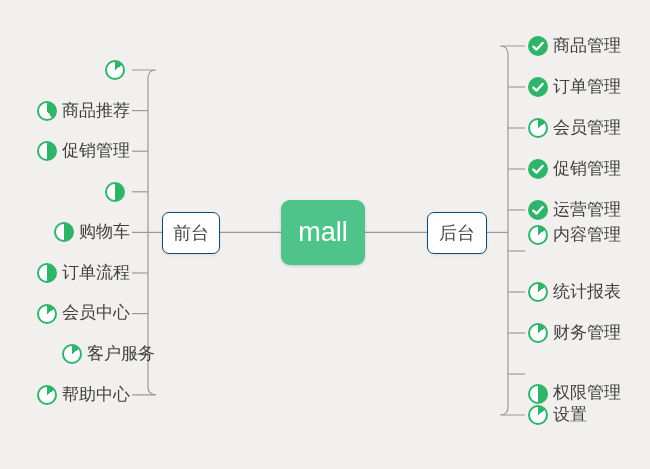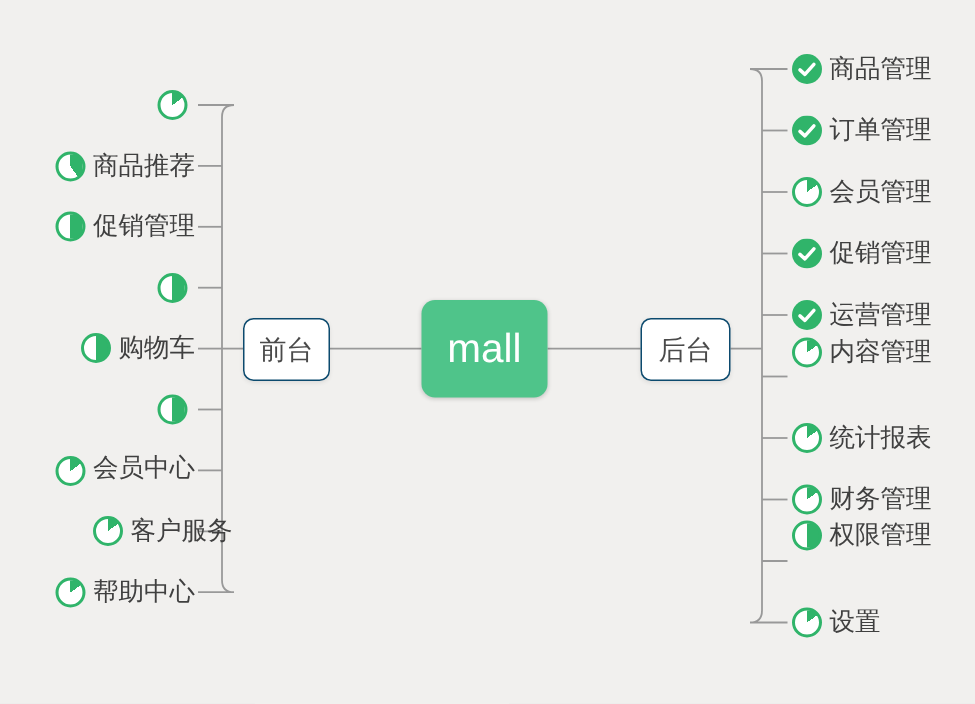--- a/index.html
+++ b/index.html
@@ -121,20 +121,21 @@
       <div class="item-row" style="top: 221.4px; right: 520px;">
     <span class="ic">
           <div class="pie" style="background: conic-gradient(rgb(48, 180, 106) 0deg, rgb(48, 180, 106) 50%, rgb(255, 255, 255) 50%, rgb(255, 255, 255) 100%);"></div>
         </span>
     <span class="item-label">购物车</span>
   </div>
       <div class="item-row" style="top: 262px; right: 520px;">
     <span class="ic">
           <div class="pie" style="background: conic-gradient(rgb(48, 180, 106) 0deg, rgb(48, 180, 106) 50%, rgb(255, 255, 255) 50%, rgb(255, 255, 255) 100%);"></div>
         </span>
+    <span class="item-label">订单流程</span>
   </div>
       <div class="item-row" style="top: 302.6px; right: 520px; font-family: Liberation Mono, monospace;">
     <span class="ic">
           <div class="pie" style="background: conic-gradient(rgb(48, 180, 106) 0deg, rgb(48, 180, 106) 15%, rgb(255, 255, 255) 15%, rgb(255, 255, 255) 100%);"></div>
         </span>
     <span class="item-label">会员中心</span>
   </div>
       <div class="item-row" style="top: 343.2px; right: 495px;">
     <span class="ic">
           <div class="pie" style="background: conic-gradient(rgb(48, 180, 106) 0deg, rgb(48, 180, 106) 15%, rgb(255, 255, 255) 15%, rgb(255, 255, 255) 100%);"></div>
@@ -194,21 +195,21 @@
           <div class="pie" style="background: conic-gradient(rgb(48, 180, 106) 0deg, rgb(48, 180, 106) 15%, rgb(255, 255, 255) 15%, rgb(255, 255, 255) 100%);"></div>
         </span>
     <span class="item-label">统计报表</span>
   </div>
       <div class="item-row" style="top: 322px; left: 528px;">
     <span class="ic">
           <div class="pie" style="background: conic-gradient(rgb(48, 180, 106) 0deg, rgb(48, 180, 106) 15%, rgb(255, 255, 255) 15%, rgb(255, 255, 255) 100%);"></div>
         </span>
     <span class="item-label">财务管理</span>
   </div>
-      <div class="item-row" style="top: 346px; left: 528px;">
+      <div class="item-row" style="top: 382px; left: 528px; align-items: flex-end;">
     <span class="ic">
           <div class="pie" style="background: conic-gradient(rgb(48, 180, 106) 0deg, rgb(48, 180, 106) 50%, rgb(255, 255, 255) 50%, rgb(255, 255, 255) 100%);"></div>
         </span>
     <span class="item-label">权限管理</span>
   </div>
       <div class="item-row" style="top: 404px; left: 528px;">
     <span class="ic">
           <div class="pie" style="background: conic-gradient(rgb(48, 180, 106) 0deg, rgb(48, 180, 106) 15%, rgb(255, 255, 255) 15%, rgb(255, 255, 255) 100%);"></div>
         </span>
     <span class="item-label">设置</span>

